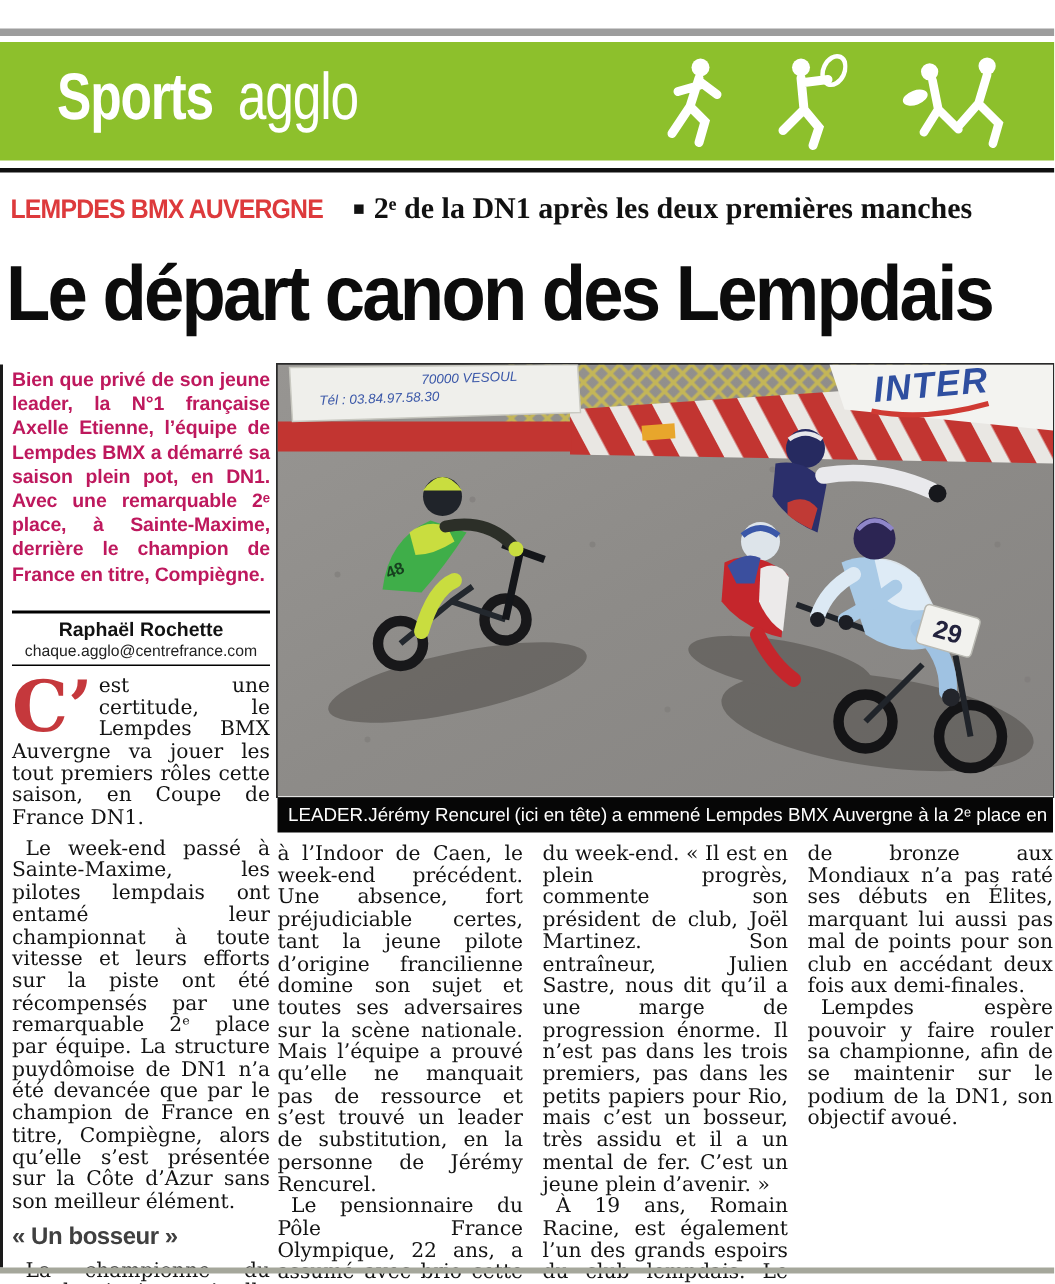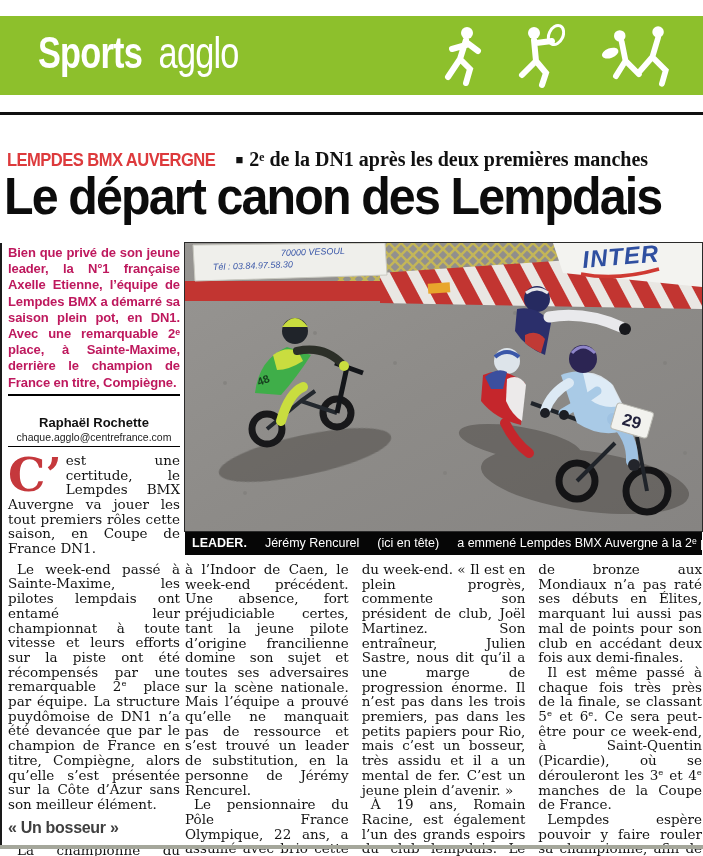--- a/index.html
+++ b/index.html
@@ -1,64 +1,64 @@
 <!DOCTYPE html>
 <html><head>
 <meta charset="utf-8">
 <style>
   html,body{margin:0;padding:0;background:#fff;}
   .page{position:relative;width:703px;height:856px;background:#fff;overflow:hidden;
         font-family:"Liberation Sans",sans-serif;}
 
   
   .topbar{position:absolute;left:0;top:19px;width:703px;height:5px;background:#9d9d9d;}
-  .greenbar{position:absolute;left:0;top:16px;width:703px;height:79px;background:#8dc02c;}
+  .greenbar{position:absolute;left:0;top:28px;width:703px;height:79px;background:#8dc02c;}
   .section-title{position:absolute;left:38px;top:12px;color:#fff;font-size:44px;
                  letter-spacing:-1px;white-space:nowrap;transform:scaleX(.78);transform-origin:0 0;}
   .section-title .bold{font-weight:bold;}
   .section-title .light{font-weight:normal;margin-left:10px;}
   .mast-icons{position:absolute;right:20px;top:8px;height:64px;display:flex;align-items:center;gap:26px;}
   .rule-black{position:absolute;left:0;top:112px;width:703px;height:3px;background:#101010;}
 
   
-  .kicker{position:absolute;left:7px;top:148px;white-space:nowrap;}
+  .kicker{position:absolute;left:7px;top:128px;white-space:nowrap;}
   .kicker .club{color:#dd3a3c;font-weight:bold;font-size:18px;letter-spacing:-.6px;
                 transform:scaleX(.92);display:inline-block;transform-origin:0 70%;}
   .kicker .sq{color:#111;font-size:13px;margin:0 6px 0 2px;vertical-align:2px;}
   .kicker .sub{font-family:"Liberation Serif",serif;font-weight:bold;font-size:20px;color:#111;}
   .headline{position:absolute;left:4px;top:166px;font-weight:bold;font-size:52px;
             letter-spacing:-2px;color:#0c0c0c;white-space:nowrap;
             transform:scaleX(.93);transform-origin:0 0;}
 
   
   .leftrule{position:absolute;left:0;top:243px;width:2px;height:602px;background:#1a1a1a;}
   .leftcol{position:absolute;left:8px;top:245px;width:172px;}
   .standfirst{color:#be185d;font-weight:bold;font-size:13px;line-height:16.2px;
               text-align:justify;letter-spacing:-.1px;}
-  .byline{margin-top:3px;border-top:2px solid #000;border-bottom:1px solid #000;
-          text-align:center;padding:19px 0 3px;}
+  .byline{margin-top:16px;border-top:2px solid #000;border-bottom:1px solid #000;
+          text-align:center;padding:3px 0 3px;}
   .byline .author{font-weight:bold;font-size:13px;color:#111;}
   .byline .email{font-size:10.5px;color:#222;margin-top:1px;}
   .bodytext{font-family:"DejaVu Serif","DejaVu Sans",serif;font-size:13.5px;line-height:14.7px;
             text-align:justify;color:#131313;}
   .leftcol .bodytext{margin-top:6px;}
   .dropcap{float:left;color:#c5383c;font-family:"DejaVu Serif",serif;font-weight:bold;
            font-size:47px;line-height:38px;padding:3px 4px 0 0;}
   .indent{text-indent:9px;}
   .subhead{font-weight:bold;font-size:16px;color:#404040;margin:7px 0 3px;letter-spacing:-.3px;}
 
   
   .photo{position:absolute;left:185px;top:243px;width:517px;height:288px;
          box-shadow:0 0 0 1px #2a2a2a;overflow:hidden;}
   .caption{position:absolute;left:185px;top:532px;width:517px;height:23px;background:#060606;
            color:#fff;font-size:12.5px;line-height:23px;padding-left:7px;box-sizing:border-box;
            white-space:nowrap;overflow:hidden;}
-  .caption .lbl{font-weight:bold;margin-right:18px;}
+  .caption .lbl{font-weight:normal;margin-right:0;}
   .caption .it{}
-  .caption span{margin-right:18px;}
+  .caption span{margin-right:3px;}
 
   
   .cols{position:absolute;left:185px;top:562px;width:517px;display:flex;gap:13px;}
   .col{flex:1;min-width:0;}
   .col .bodytext + .bodytext{margin-top:0;}
 
   .bottomrule{position:absolute;left:0;top:845px;width:703px;height:4px;background:#a5a79b;}
 </style>
 </head>
 <body>
@@ -228,21 +228,20 @@
     <div class="col">
       <div class="bodytext">à l’Indoor de Caen, le week-end précédent. Une absence, fort préjudiciable certes, tant la jeune pilote d’origine francilienne domine son sujet et toutes ses adversaires sur la scène nationale. Mais l’équipe a prouvé qu’elle ne manquait pas de ressource et s’est trouvé un leader de substitution, en la personne de Jérémy Rencurel.</div>
       <div class="bodytext indent">Le pensionnaire du Pôle France Olympique, 22 ans, a assumé avec brio cette responsabilité, en terminant au pied du podium les deux épreuves Elites</div>
     </div>
     <div class="col">
       <div class="bodytext">du week-end. « Il est en plein progrès, commente son président de club, Joël Martinez. Son entraîneur, Julien Sastre, nous dit qu’il a une marge de progression énorme. Il n’est pas dans les trois premiers, pas dans les petits papiers pour Rio, mais c’est un bosseur, très assidu et il a un mental de fer. C’est un jeune plein d’avenir. »</div>
       <div class="bodytext indent">À 19 ans, Romain Racine, est également l’un des grands espoirs du club lempdais. Le champion de France juniors et médaillé</div>
     </div>
     <div class="col">
       <div class="bodytext">de bronze aux Mondiaux n’a pas raté ses débuts en Élites, marquant lui aussi pas mal de points pour son club en accédant deux fois aux demi-finales.</div>
-      <div class="bodytext indent">Il est même passé à chaque fois très près de la finale, se classant 5ᵉ et 6ᵉ. Ce sera peut-être pour ce week-end, à Saint-Quentin (Picardie), où se dérouleront les 3ᵉ et 4ᵉ manches de la Coupe de France.</div>
       <div class="bodytext indent">
         <span>Lempdes espère pouvoir y faire rouler sa championne, afin de se maintenir sur le podium de la DN1, son objectif avoué.</span>
       </div>
     </div>
   </div>
 
   <div class="bottomrule"></div>
 </div>
 
 </body></html>

